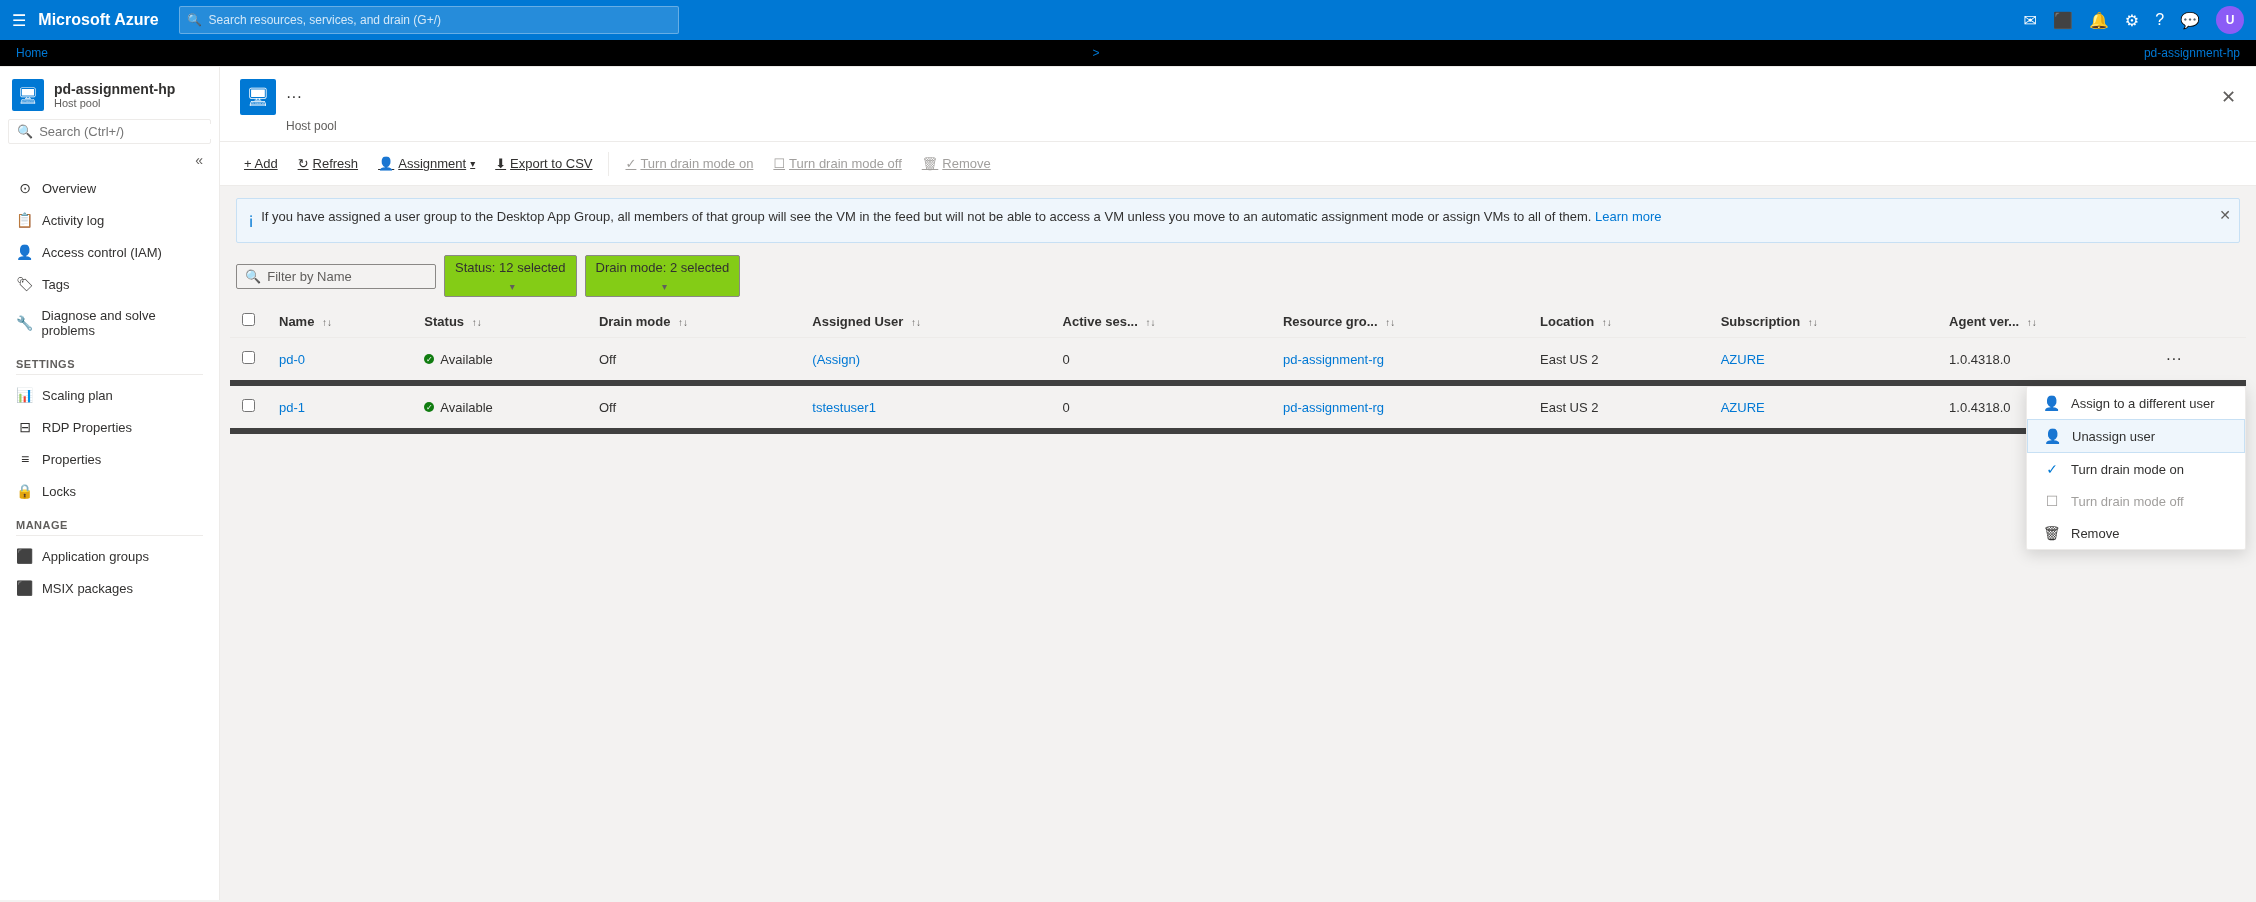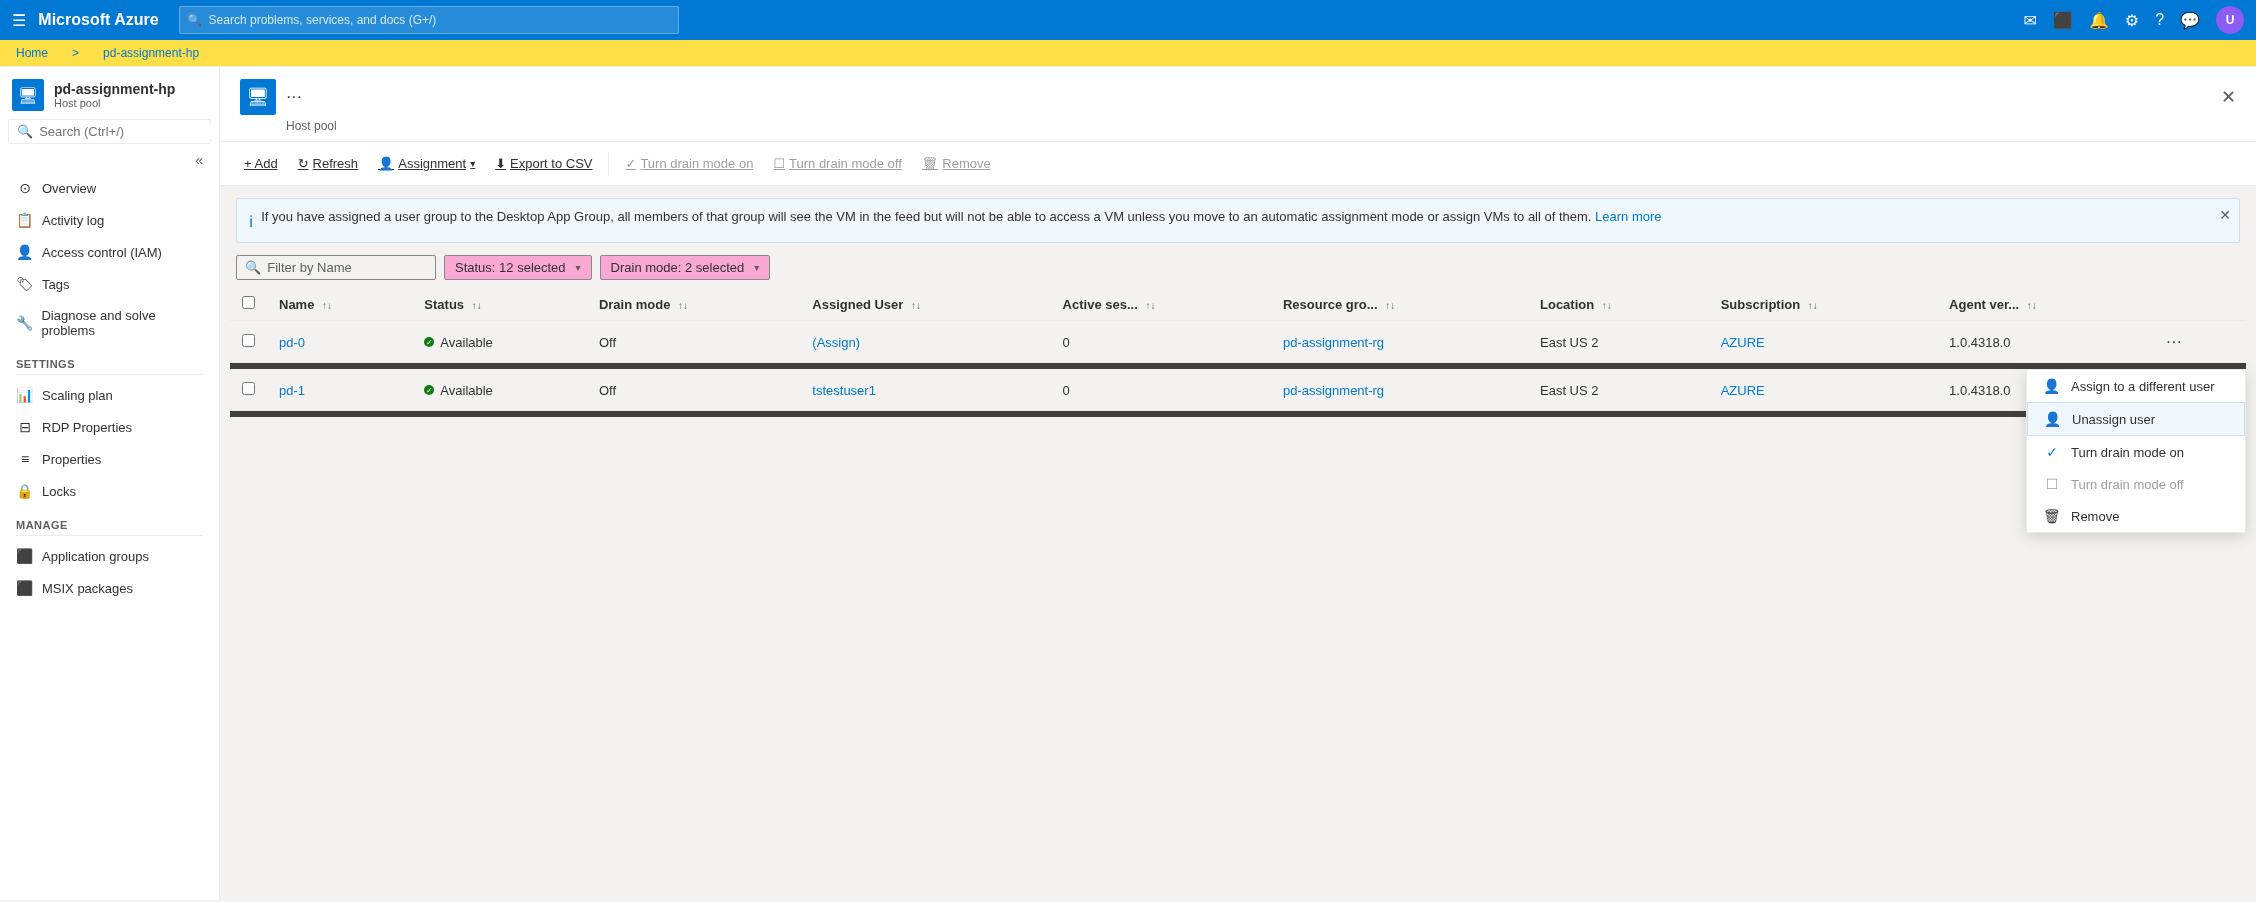--- a/index.html
+++ b/index.html
@@ -29,28 +29,29 @@
       height: 28px;
       color: rgba(255,255,255,0.8);
       font-size: 13px;
     }
     .top-nav .search-bar span { margin-right: 6px; font-size: 12px; }
     .top-nav-icons { margin-left: auto; display: flex; gap: 16px; align-items: center; color: white; font-size: 16px; }
     .top-nav-icons .avatar { width: 28px; height: 28px; border-radius: 50%; background: #8b5cf6; display: flex; align-items: center; justify-content: center; font-size: 12px; font-weight: 600; }
 
     
     .breadcrumb {
-      background: #fde047;
+      background: #000000;
       padding: 6px 16px;
       font-size: 12px;
       display: flex;
       align-items: center;
-      gap: 24px;
+      gap: 14px;
       color: #0078d4;
       border-bottom: 1px solid #edebe9;
+      justify-content: space-between;
     }
 
     
     .main-layout {
       display: flex;
       height: calc(100vh - 40px - 29px);
     }
 
     
     .sidebar {
@@ -219,21 +220,22 @@
     }
     .filter-dropdown {
       display: flex;
       align-items: center;
       border: 1px solid #8a8886;
       border-radius: 2px;
       padding: 4px 10px;
       gap: 6px;
       font-size: 13px;
       cursor: pointer;
-      background: #f9a8d4;
+      background: #84cc16;
+      flex-direction: column;
     }
     .filter-dropdown .caret { margin-left: 4px; font-size: 10px; color: #605e5c; }
 
     
     .table-container {
       flex: 1;
       overflow-y: auto;
       padding: 0 10px;
     }
     table {
@@ -294,21 +296,21 @@
     }
   </style>
 </head>
 <body>
 
 <div class="top-nav">
   <span class="hamburger">☰</span>
   <span class="brand">Microsoft Azure</span>
   <div class="search-bar">
     <span>🔍</span>
-    <span>Search problems, services, and docs (G+/)</span>
+    <span>Search resources, services, and drain (G+/)</span>
   </div>
   <div class="top-nav-icons">
     <span>✉</span>
     <span>⬛</span>
     <span>🔔</span>
     <span>⚙</span>
     <span>?</span>
     <span>💬</span>
     <div class="avatar">U</div>
   </div>

